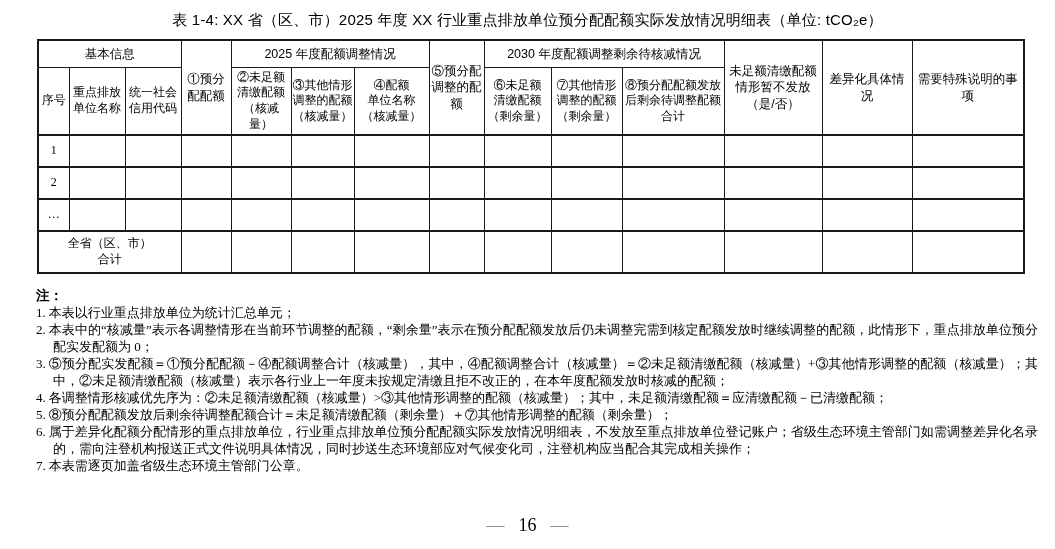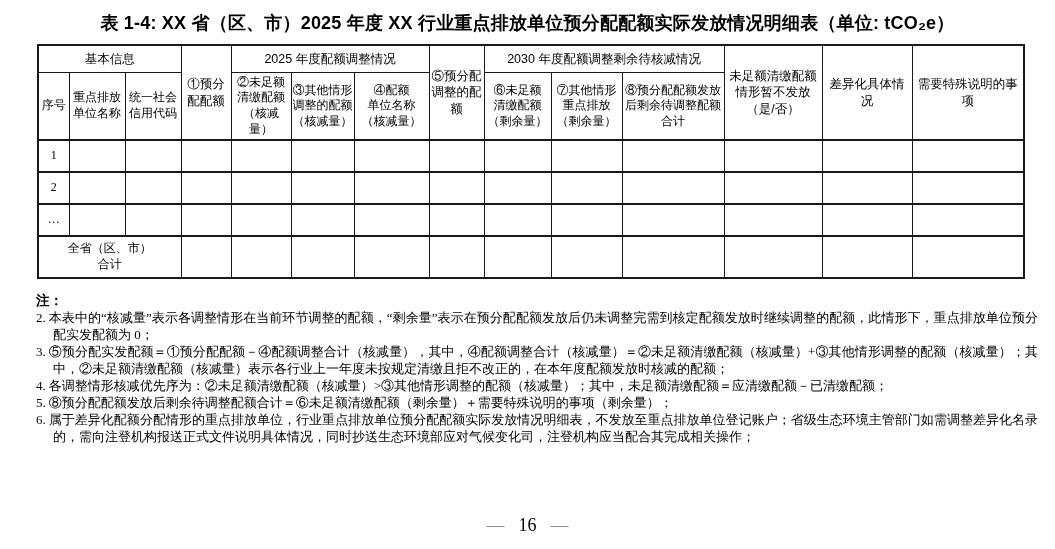--- a/index.html
+++ b/index.html
@@ -7,22 +7,22 @@
     width: 1055px; height: 549px;
     background: #ffffff;
     overflow: hidden;
     font-family: "Liberation Sans", sans-serif;
     color: #000;
     position: relative;
   }
   .title {
     padding-top: 11px;
     text-align: center;
-    font-weight: bold;
-    font-size: 18px;
+    font-weight: normal;
+    font-size: 15px;
     letter-spacing: 0.2px;
     font-family: "Liberation Sans", sans-serif;
   }
   table.main {
     border-collapse: collapse;
     table-layout: fixed;
     width: 988px;
     margin: 9px 8px 0 37px;
     border: 2px solid #1a1a1a;
   }
@@ -128,21 +128,21 @@
       <th>③其他情形
 调整的配额
 （核减量）</th>
       <th>④配额
 单位名称
 （核减量）</th>
       <th>⑥未足额
 清缴配额
 （剩余量）</th>
       <th>⑦其他情形
-重点排放
+调整的配额
 （剩余量）</th>
       <th>⑧预分配配额发放
 后剩余待调整配额
 合计</th>
     </tr>
   </thead>
   <tbody>
     <tr class="data-row">
       <td class="seq">1</td>
       <td></td>
@@ -204,22 +204,24 @@
         <td></td>
       <td></td>
         <td></td>
       <td></td>
     </tr>
   </tbody>
 </table>
 
 <div class="notes">
   <div class="notes-heading">注：</div>
+  <div class="note"><span class="num">1.</span><span>本表以行业重点排放单位为统计汇总单元；</span></div>
   <div class="note"><span class="num">2.</span><span>本表中的“核减量”表示各调整情形在当前环节调整的配额，“剩余量”表示在预分配配额发放后仍未调整完需到核定配额发放时继续调整的配额，此情形下，重点排放单位预分配实发配额为 0；</span></div>
   <div class="note"><span class="num">3.</span><span>⑤预分配实发配额＝①预分配配额－④配额调整合计（核减量），其中，④配额调整合计（核减量）＝②未足额清缴配额（核减量）+③其他情形调整的配额（核减量）；其中，②未足额清缴配额（核减量）表示各行业上一年度未按规定清缴且拒不改正的，在本年度配额发放时核减的配额；</span></div>
   <div class="note"><span class="num">4.</span><span>各调整情形核减优先序为：②未足额清缴配额（核减量）&gt;③其他情形调整的配额（核减量）；其中，未足额清缴配额＝应清缴配额－已清缴配额；</span></div>
-  <div class="note"><span class="num">5.</span><span>⑧预分配配额发放后剩余待调整配额合计＝⑥未足额清缴配额（剩余量）＋需要特殊说明的事项（剩余量）；</span></div>
+  <div class="note"><span class="num">5.</span><span>⑧预分配配额发放后剩余待调整配额合计＝未足额清缴配额（剩余量）＋⑦其他情形调整的配额（剩余量）；</span></div>
   <div class="note"><span class="num">6.</span><span>属于差异化配额分配情形的重点排放单位，行业重点排放单位预分配配额实际发放情况明细表，不发放至重点排放单位登记账户；省级生态环境主管部门如需调整差异化名录的，需向注登机构报送正式文件说明具体情况，同时抄送生态环境部应对气候变化司，注登机构应当配合其完成相关操作；</span></div>
+  <div class="note"><span class="num">7.</span><span>本表需逐页加盖省级生态环境主管部门公章。</span></div>
 </div>
 
 <div class="pageno">
   <span class="dash">—</span><span>16</span><span class="dash">—</span>
 </div>
 
 </body></html>

